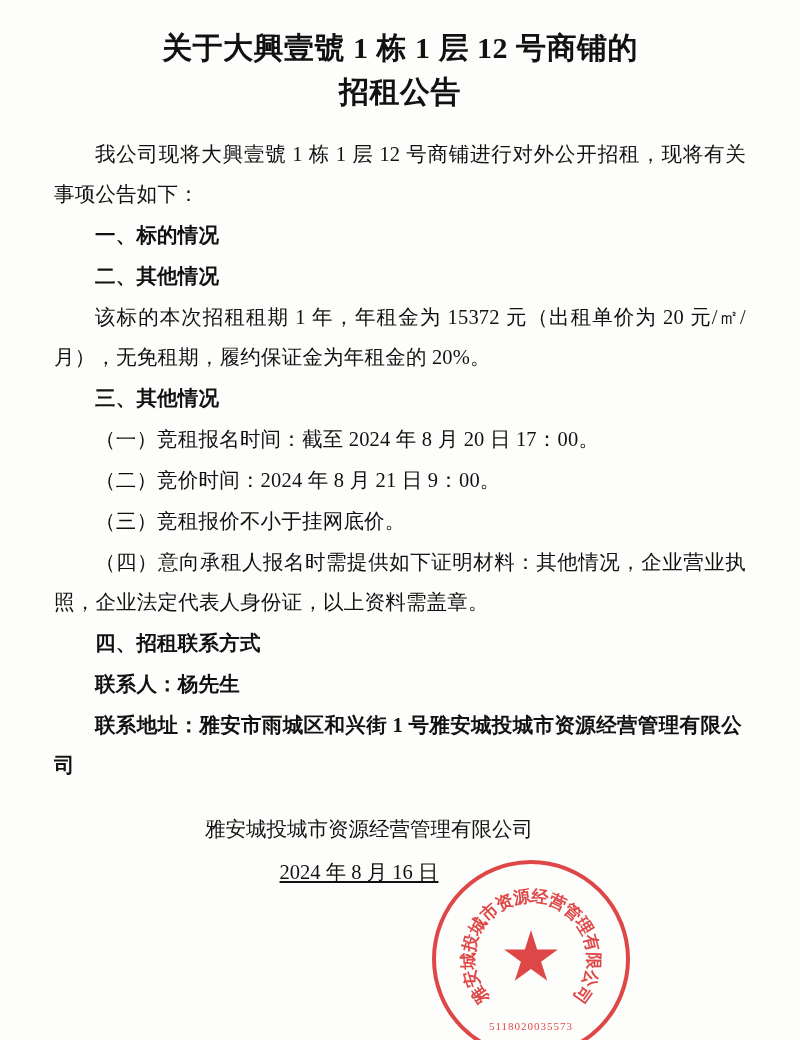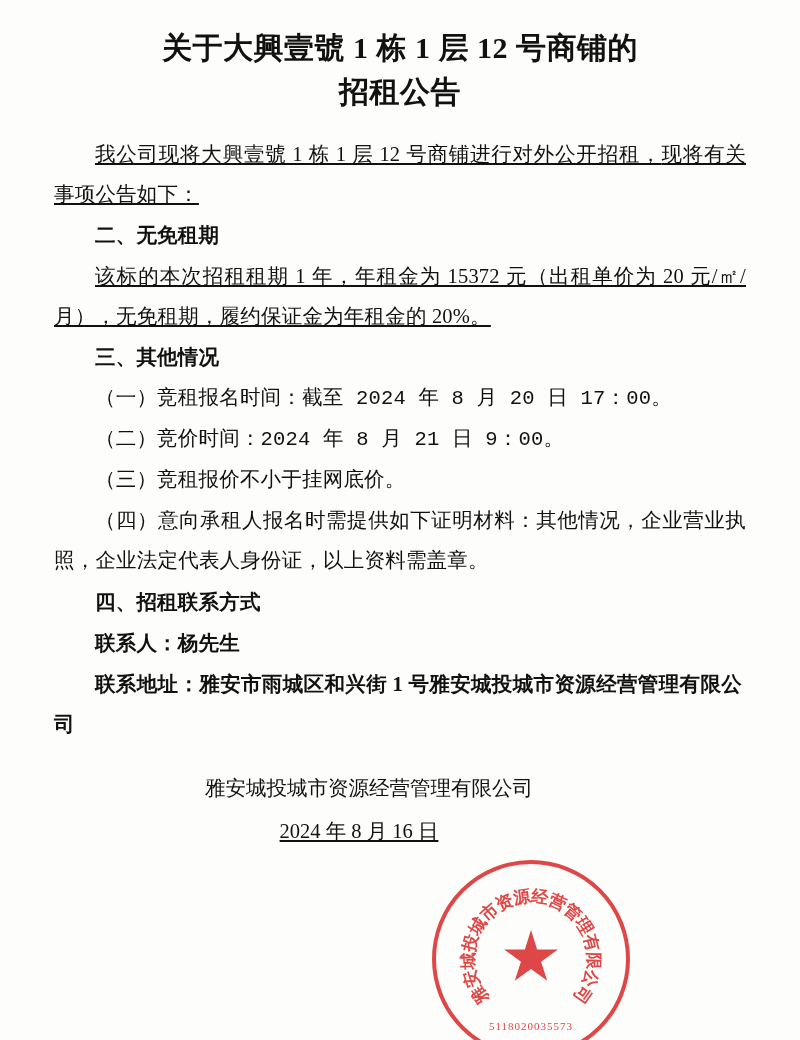--- a/index.html
+++ b/index.html
@@ -36,31 +36,29 @@
   }
   .body-text {
     font-size: 20.5px;
     line-height: 1.95;
     text-align: justify;
     letter-spacing: 0.2px;
   }
   .para {
     margin: 0 0 1px 0;
     text-indent: 2em;
-    text-decoration: underline;
   }
   .heading {
     margin: 0 0 1px 0;
     text-indent: 2em;
     font-weight: bold;
   }
   .sub {
     margin: 0 0 1px 0;
     text-indent: 2em;
-    font-family: Liberation Mono, monospace;
   }
   .contact-line {
     margin: 0 4px 1px 0;
     text-indent: 2em;
     font-weight: bold;
   }
   .signature {
     margin-top: 22px;
     text-align: center;
     font-size: 20.5px;
@@ -140,22 +138,23 @@
 
   <h1 class="doc-title">
     <span>关于大興壹號 1 栋 1 层 12 号商铺的</span>
     <span class="line2">招租公告</span>
   </h1>
 
   <div class="body-text">
 
     <p class="para"><span>我公司现将大興壹號 1 栋 1 层 12 号商铺进行对外公开招租，</span><span>现将有关事项公告如下：</span></p>
 
+    <p class="heading">一、标的情况</p>
 
-    <p class="heading">二、无免租期</p>
+    <p class="heading">二、其他情况</p>
     <p class="para">该标的本次招租租期 1 年，年租金为 15372 元（出租单价为 20 元/㎡/月），无免租期，履约保证金为年租金的 20%。</p>
 
     <p class="heading">三、其他情况</p>
     <p class="sub">（一）竞租报名时间：截至 2024 年 8 月 20 日 17：00。</p>
     <p class="sub">（二）竞价时间：2024 年 8 月 21 日 9：00。</p>
     <p class="sub">（三）竞租报价不小于挂网底价。</p>
     <p class="sub">（四）意向承租人报名时需提供如下证明材料：其他情况，企业营业执照，企业法定代表人身份证，以上资料需盖章。</p>
 
     <p class="heading">四、招租联系方式</p>
     <p class="contact-line">联系人：杨先生</p>

